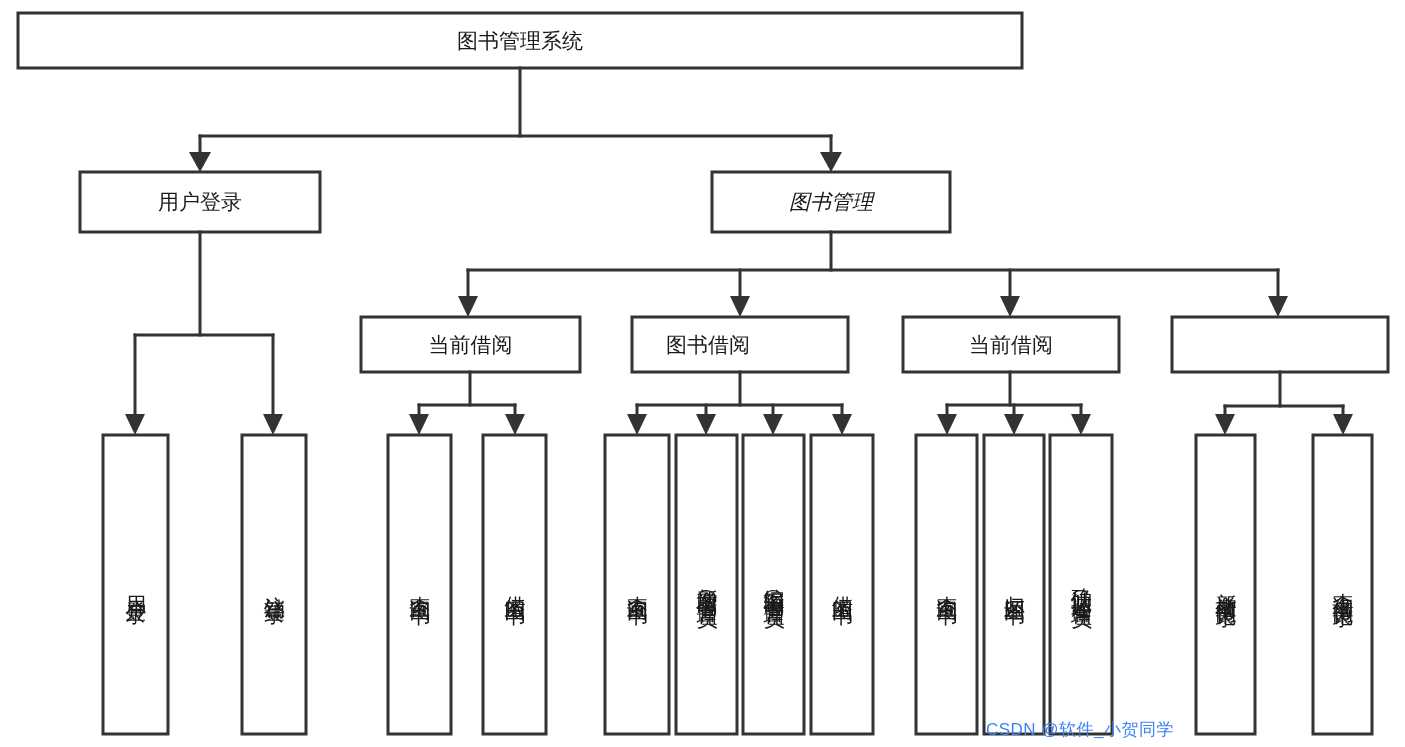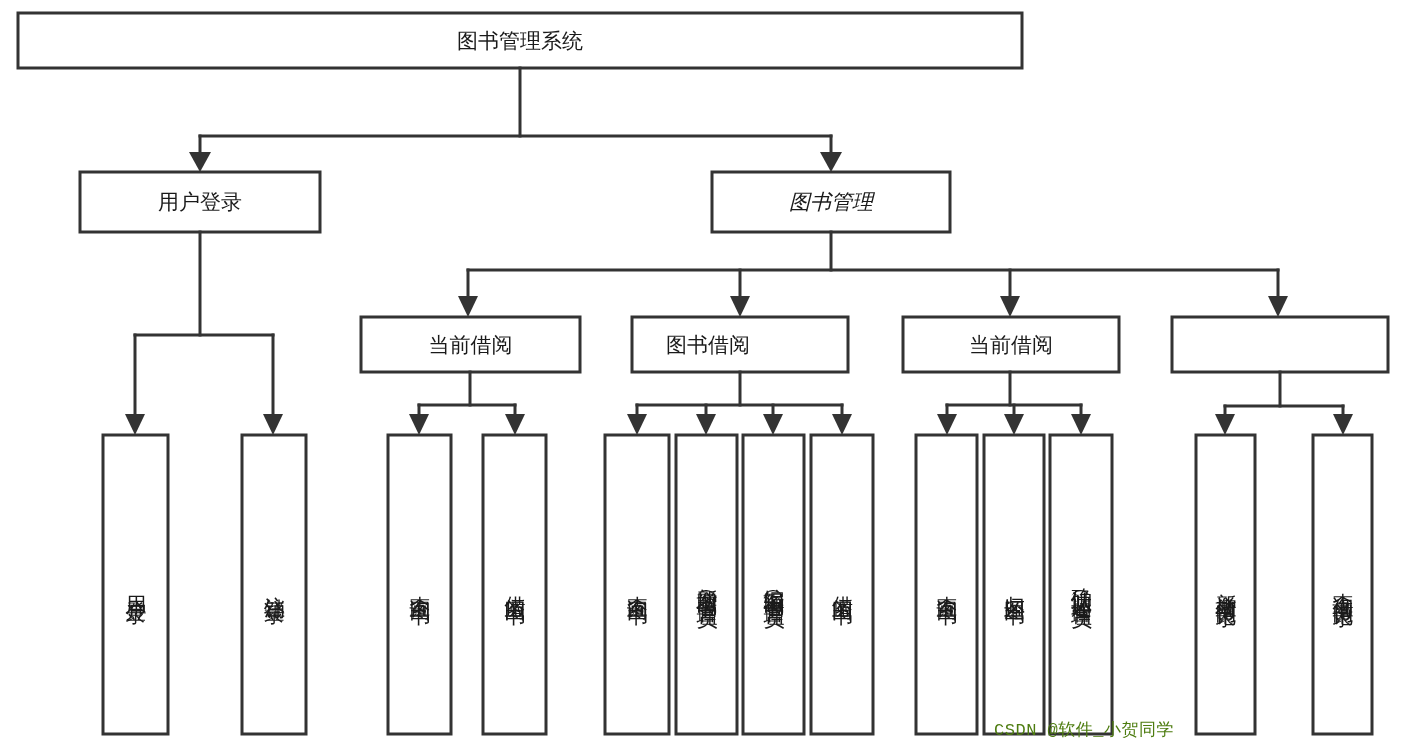--- a/index.html
+++ b/index.html
@@ -66,23 +66,23 @@
     font-family: "DejaVu Sans", "Liberation Sans", sans-serif;
     font-size: 21px;
     color: #1a1a1a;
     white-space: nowrap;
     pointer-events: none;
   }
   #watermark {
     position: absolute;
     right: 8px;
     bottom: 6px;
-    font-family: Liberation Mono, monospace;
+    font-family: Liberation Sans, sans-serif;
     font-size: 17px;
-    color: #4d7c0f;
+    color: #3b82f6;
     letter-spacing: 0.5px;
     white-space: nowrap;
   }
 </style>
 </head>
 <body>
 
 <div id="diagram-root">
 
   <svg id="tree-svg" viewBox="0 0 1405 747">

